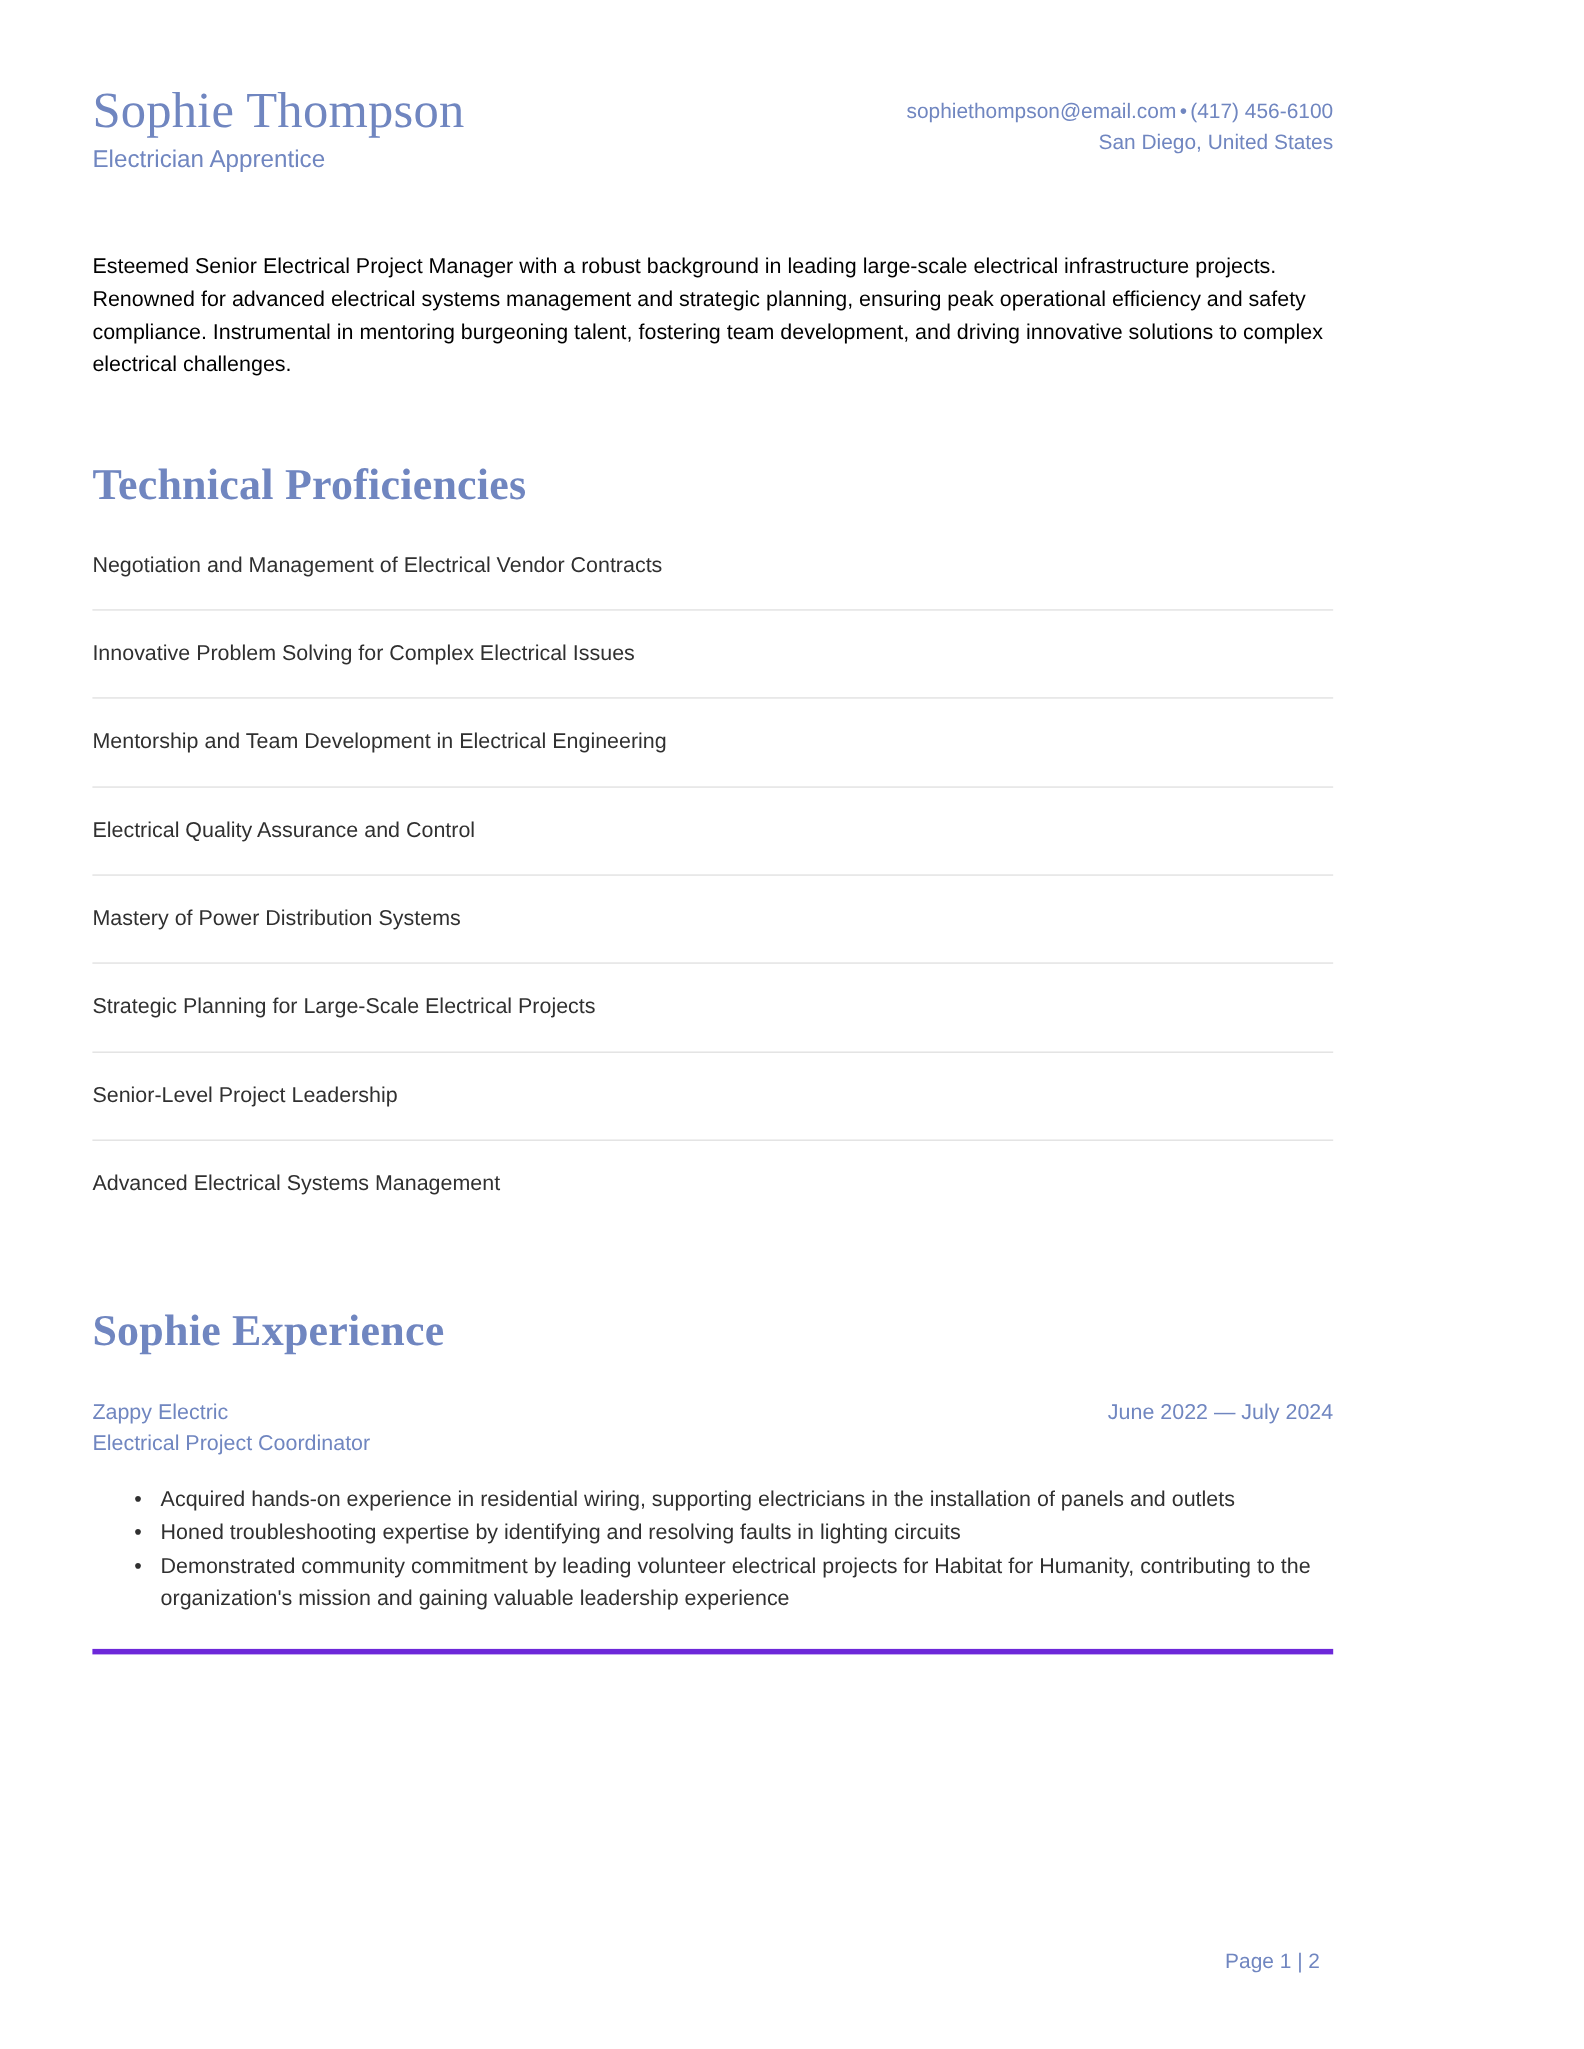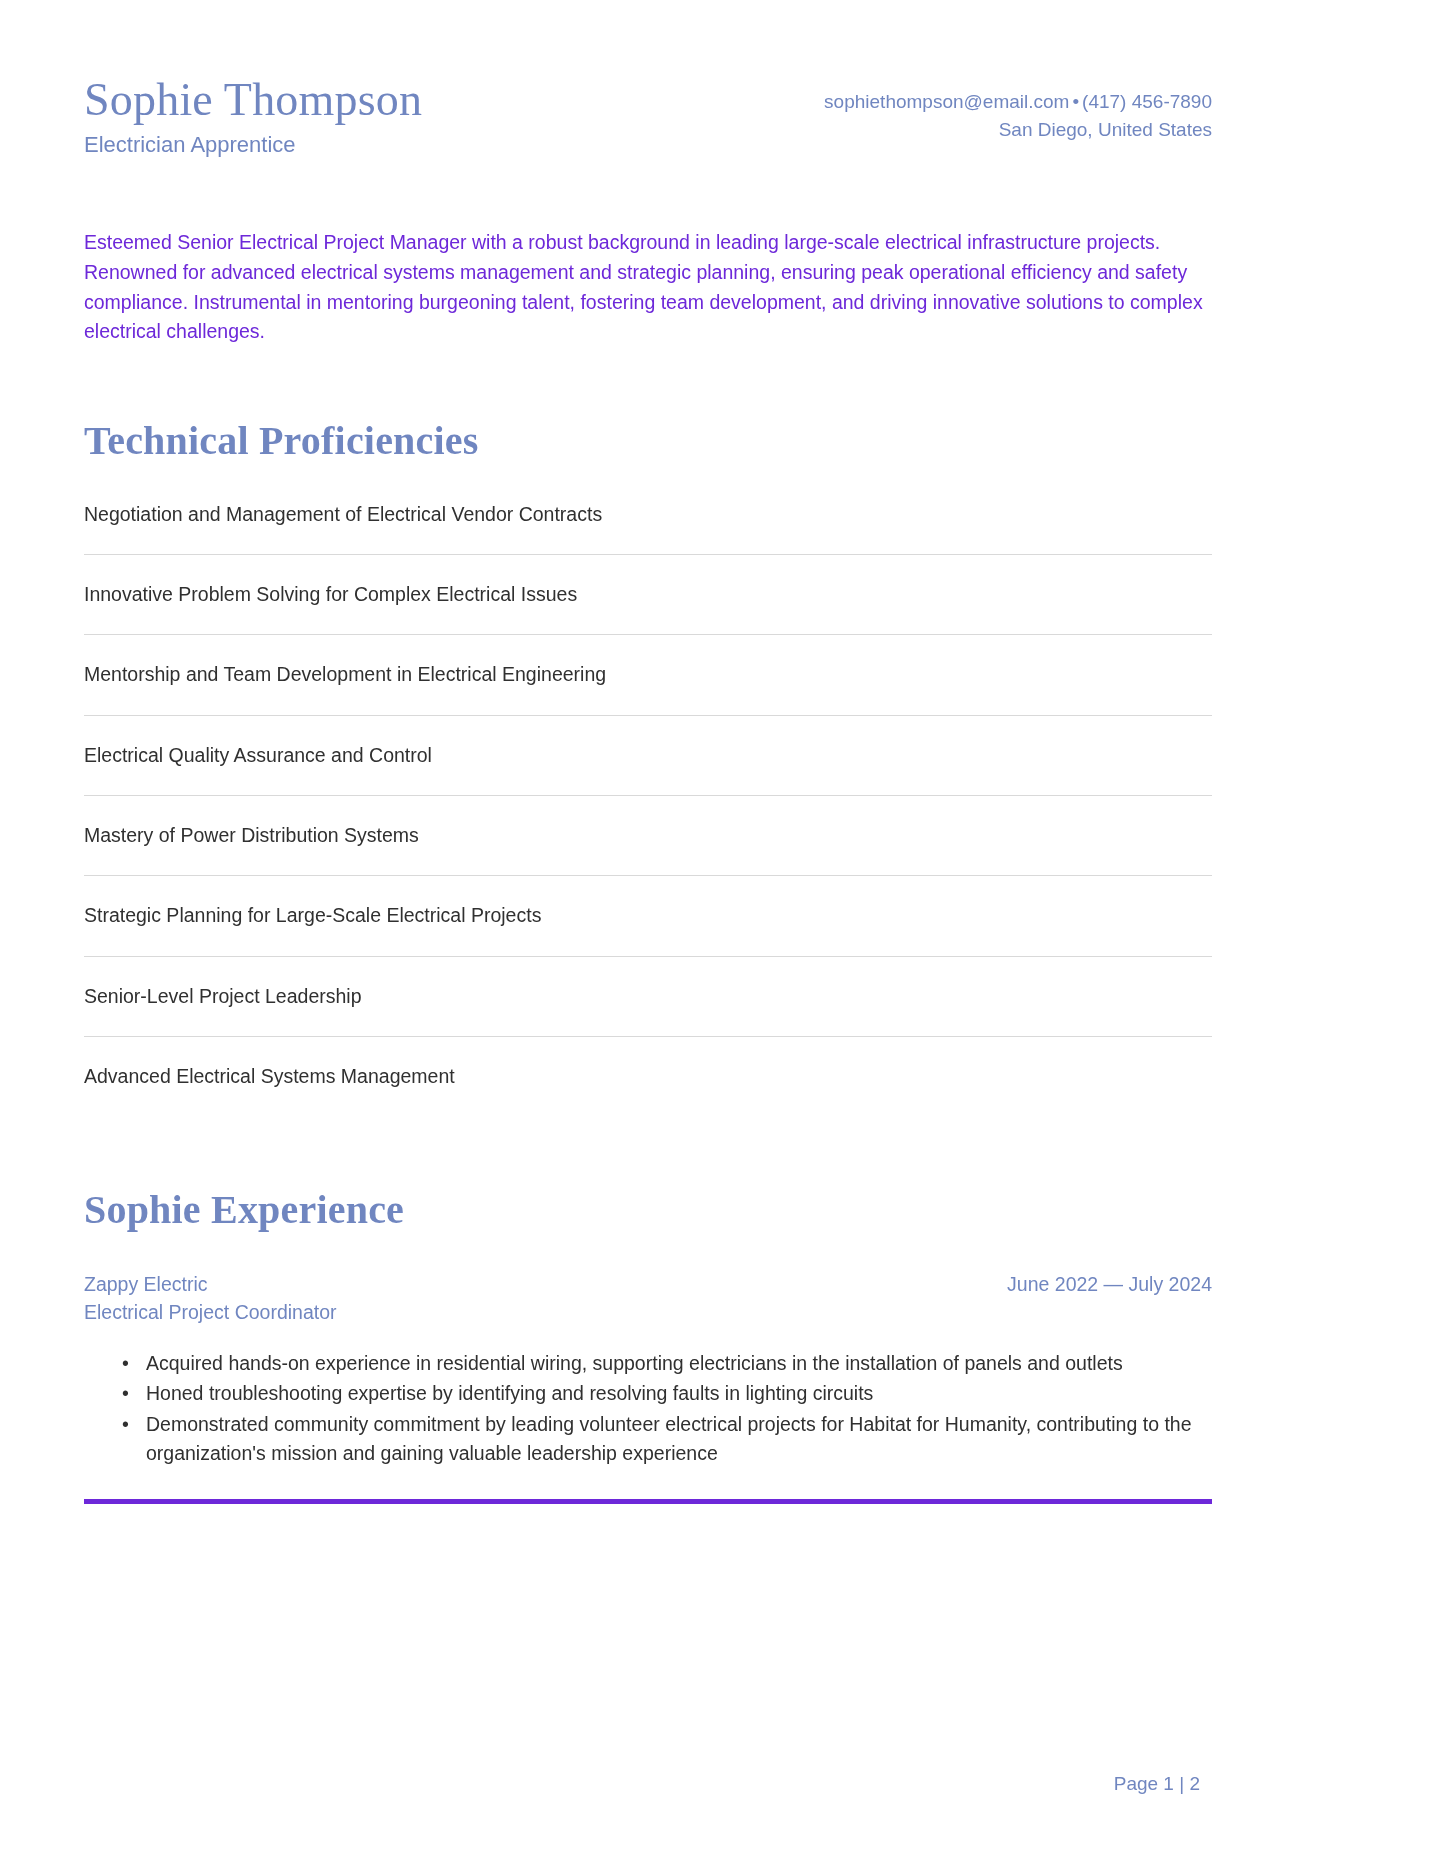--- a/index.html
+++ b/index.html
@@ -64,21 +64,21 @@
     color: #7086c0;
   }
 
   .contact-line { white-space: nowrap; }
   .contact-sep { padding: 0 3px; }
 
   
   .summary {
     font-size: 19.5px;
     line-height: 1.52;
-    color: #6d28d9;
+    color: #000000;
     margin-top: 68px;
     max-width: 1275px;
   }
 
   
   .section { margin-top: 70px; }
   .section.experience-section { margin-top: 96px; }
 
   .section-title {
     font-family: "Liberation Serif", serif;
@@ -174,21 +174,21 @@
   <div class="content">
 
     <div class="header">
       <div class="identity">
         <div class="full-name">Sophie Thompson</div>
         <div class="job-title">Electrician Apprentice</div>
       </div>
 
       <div class="contact">
         <div class="contact-line">
-          <span>sophiethompson@email.com</span><span class="contact-sep">•</span><span>(417) 456-7890</span>
+          <span>sophiethompson@email.com</span><span class="contact-sep">•</span><span>(417) 456-6100</span>
         </div>
         <div class="contact-line">San Diego, United States</div>
       </div>
     </div>
 
     <div class="summary">Esteemed Senior Electrical Project Manager with a robust background in leading large-scale electrical infrastructure projects. Renowned for advanced electrical systems management and strategic planning, ensuring peak operational efficiency and safety compliance. Instrumental in mentoring burgeoning talent, fostering team development, and driving innovative solutions to complex electrical challenges.</div>
 
     <div class="section">
       <div class="section-title">Technical Proficiencies</div>
 

